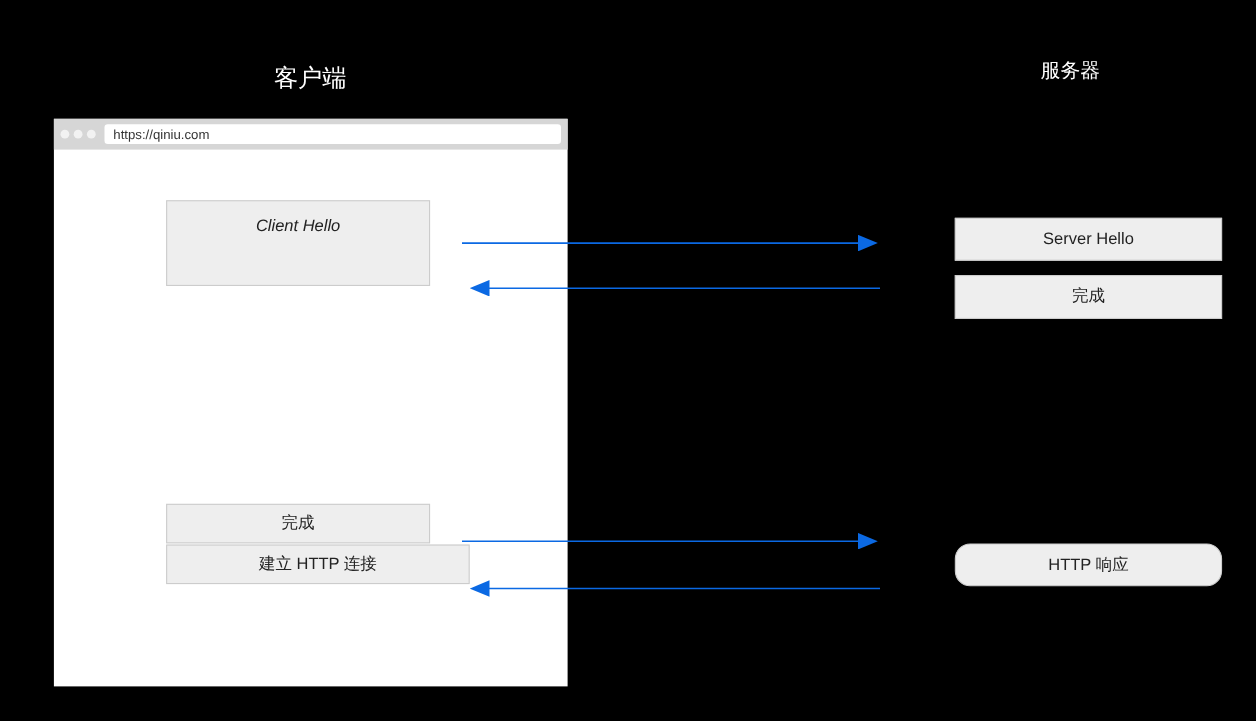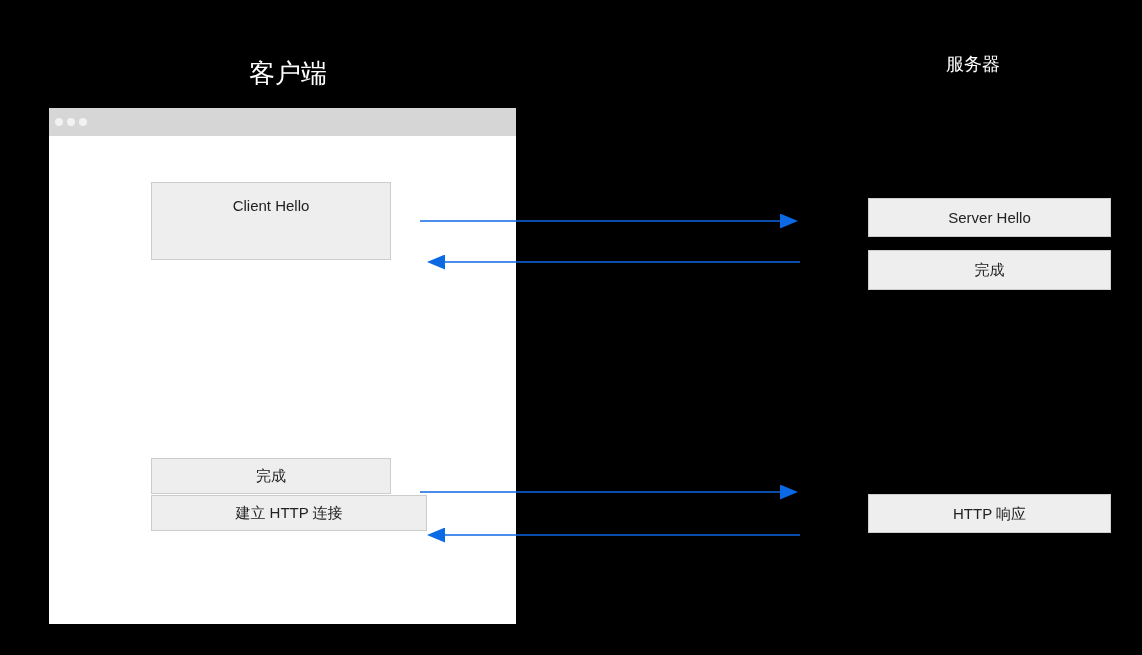--- a/index.html
+++ b/index.html
@@ -9,21 +9,21 @@
       height: 655px;
       font-family: "Microsoft YaHei", "PingFang SC", Arial, sans-serif;
       position: relative;
       overflow: hidden;
     }
     .client-label {
       position: absolute;
       left: 249px;
       top: 56px;
       color: #fff;
-      font-size: 26px;
+      font-size: 22px;
     }
     .server-label {
       position: absolute;
       left: 946px;
       top: 52px;
       color: #fff;
       font-size: 18px;
     }
     .browser-window {
       position: absolute;
@@ -69,21 +69,21 @@
       font-size: 15px;
       position: absolute;
     }
     .client-box-1 {
       left: 151px;
       top: 182px;
       width: 240px;
       height: 78px;
       padding-top: 14px;
     }
-    .client-box-1 .row1 { margin-bottom: 14px; }
+    .client-box-1 .row1 { margin-bottom: 14px; font-style: italic; }
     .client-box-2 {
       left: 151px;
       top: 458px;
       width: 240px;
       height: 36px;
       line-height: 34px;
     }
     .client-box-3 {
       left: 151px;
       top: 495px;
@@ -104,20 +104,21 @@
       width: 243px;
       height: 40px;
       line-height: 38px;
     }
     .server-box-3 {
       left: 868px;
       top: 494px;
       width: 243px;
       height: 39px;
       line-height: 37px;
+      border-radius: 14px;
     }
     svg.arrows {
       position: absolute;
       left: 0;
       top: 0;
       width: 1142px;
       height: 655px;
       pointer-events: none;
     }
   </style>
@@ -127,20 +128,21 @@
 <div class="client-label">客户端</div>
 <div class="server-label">服务器</div>
 
 <div class="browser-window">
   <div class="browser-titlebar">
     <div class="browser-dots">
       <div class="browser-dot"></div>
       <div class="browser-dot"></div>
       <div class="browser-dot"></div>
     </div>
+    <div class="browser-url">https://qiniu.com</div>
   </div>
 </div>
 
 <div class="message-box client-box-1">
   <div class="row1">Client Hello</div>
 </div>
 
 <div class="message-box client-box-2">完成</div>
 <div class="message-box client-box-3">建立 HTTP 连接</div>
 

